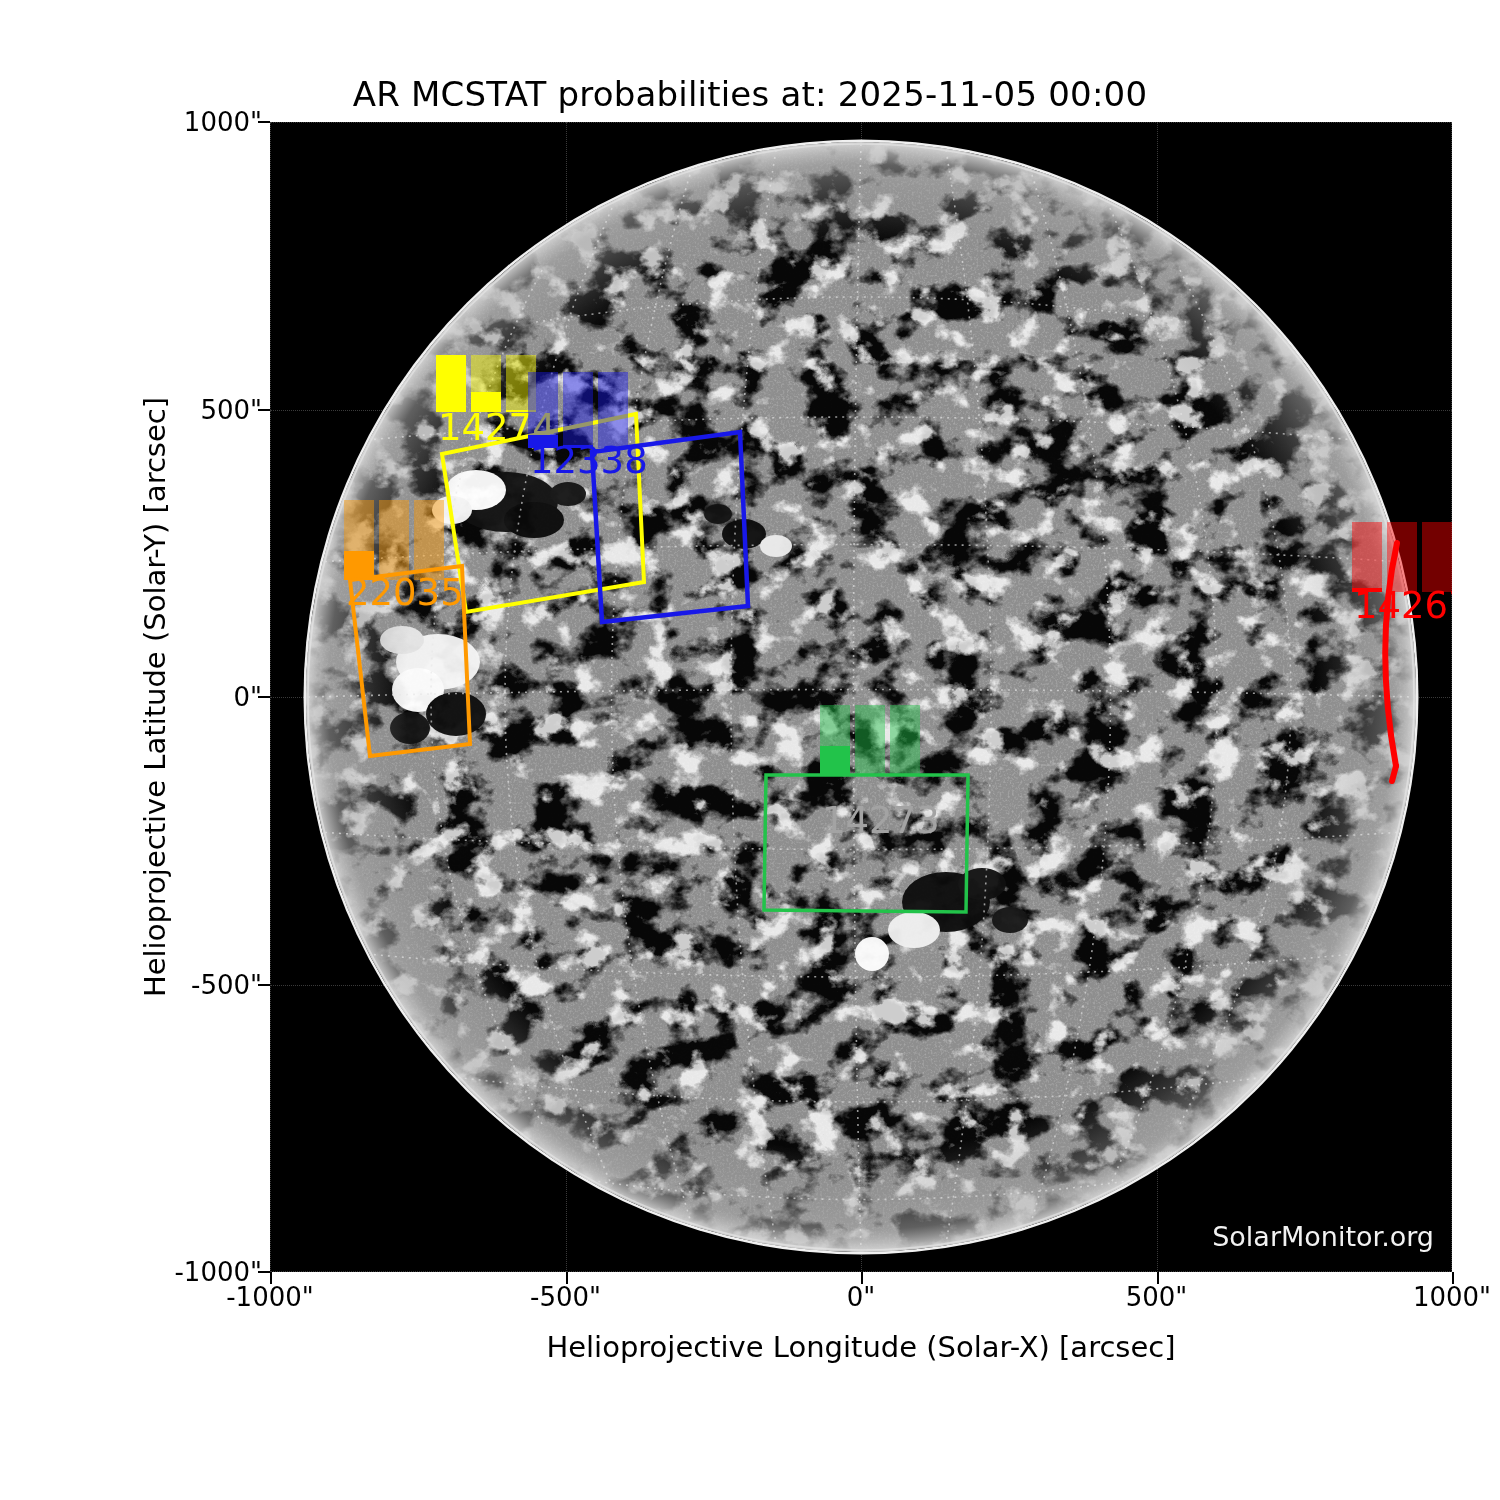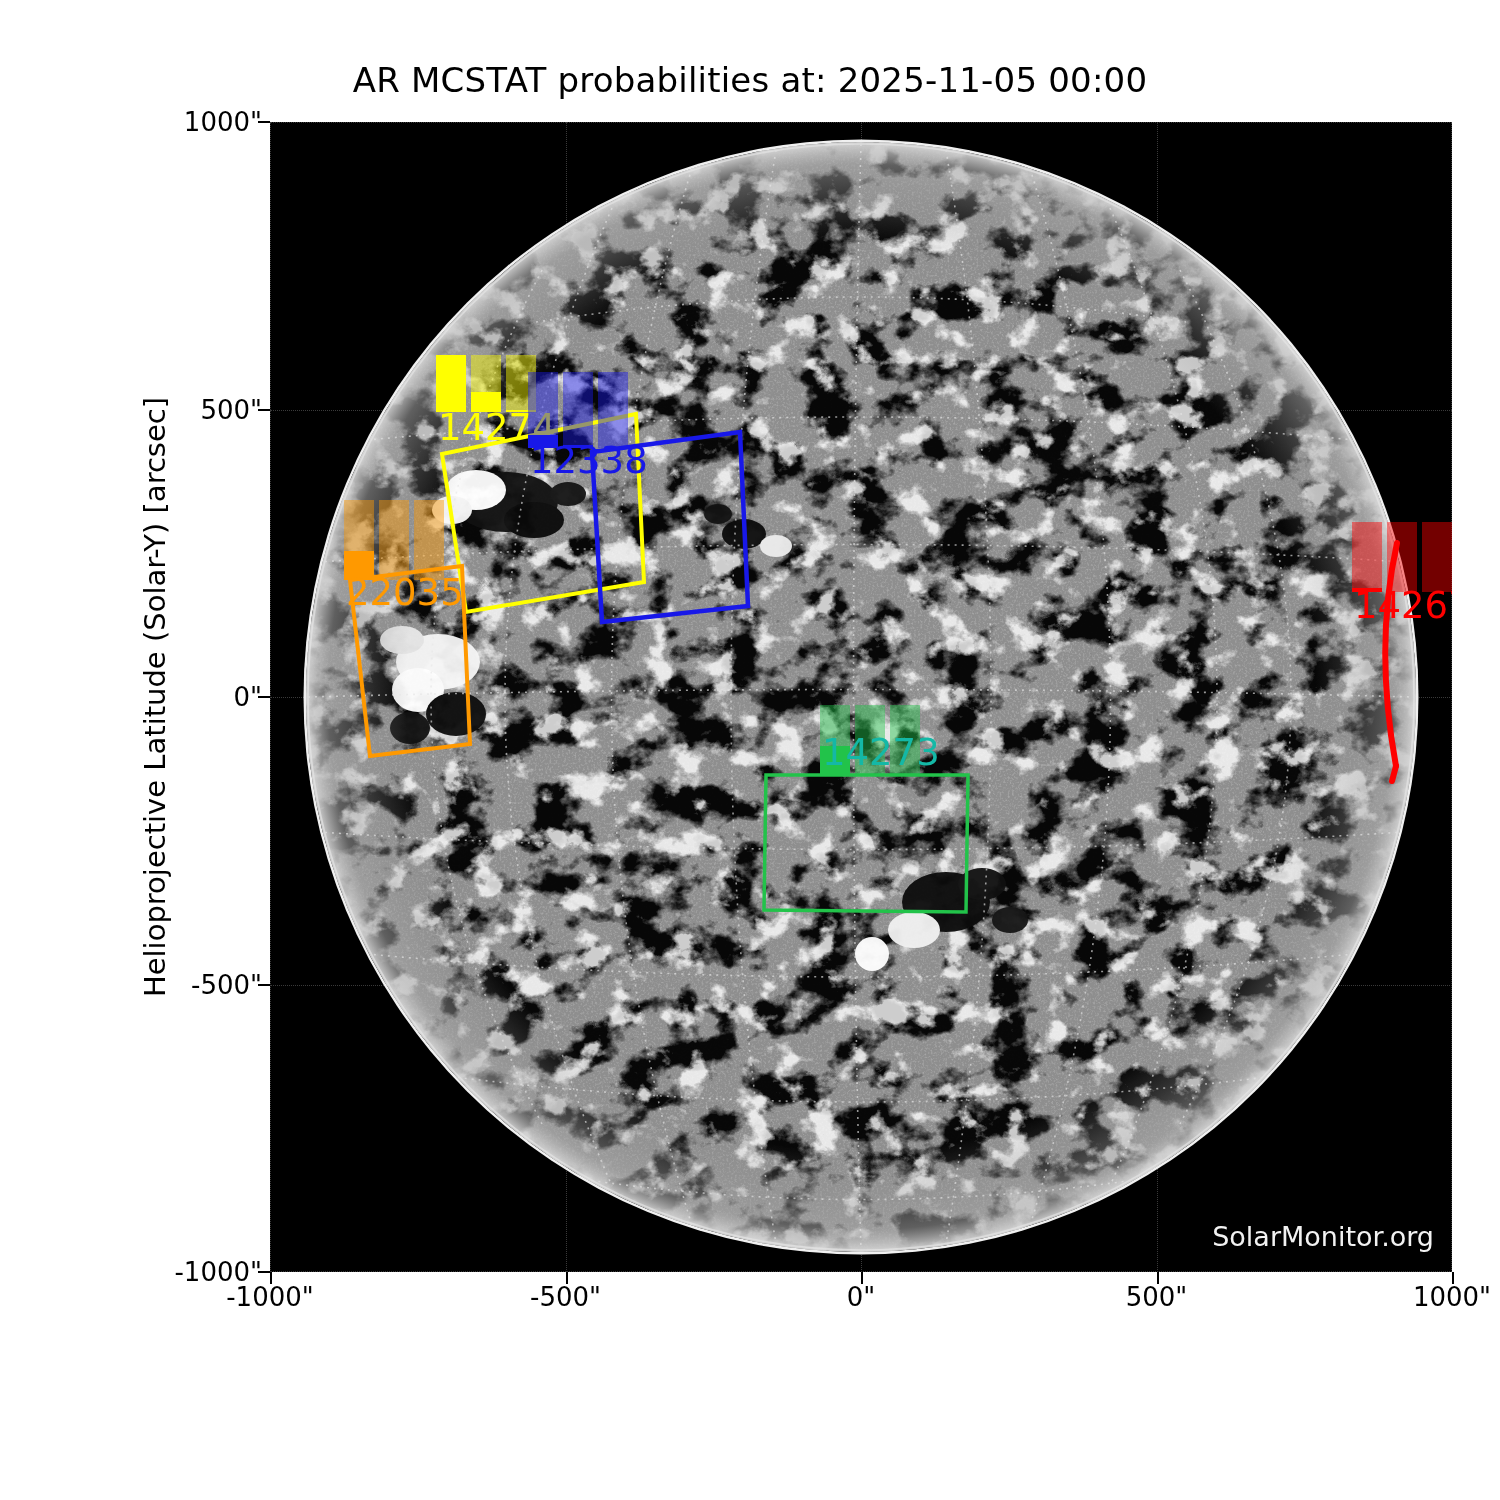--- a/index.html
+++ b/index.html
@@ -13,21 +13,21 @@
 
   #figure {
     position: relative;
     width: 1500px; height: 1500px;
     background: #ffffff;
   }
 
   
   #title {
     position: absolute;
-    left: 0; top: 60px;
+    left: 0; top: 74px;
     width: 1500px;
     text-align: center;
     font-size: 34px;
     color: #000000;
     font-family: "DejaVu Sans", sans-serif;
     letter-spacing: 0.2px;
     white-space: nowrap;
   }
 
   
@@ -194,20 +194,21 @@
   <div class="xtick" style="left:861px;">0"</div>
   <div class="xtick" style="left:1156.5px;">500"</div>
   <div class="xtick" style="left:1452px;">1000"</div>
 
   <div class="xtickmark" style="left:270px;"></div>
   <div class="xtickmark" style="left:565.5px;"></div>
   <div class="xtickmark" style="left:861px;"></div>
   <div class="xtickmark" style="left:1156.5px;"></div>
   <div class="xtickmark" style="left:1452px;"></div>
 
+  <div id="xlabel">Helioprojective Longitude (Solar-X) [arcsec]</div>
   <div id="ylabel">Helioprojective Latitude (Solar-Y) [arcsec]</div>
 
   <div id="axes">
 
     <div class="axgrid-v" style="left:0px;"></div>
     <div class="axgrid-v" style="left:295.5px;"></div>
     <div class="axgrid-v" style="left:591px;"></div>
     <div class="axgrid-v" style="left:886.5px;"></div>
     <div class="axgrid-v" style="left:1181px;"></div>
     <div class="axgrid-h" style="top:0px;"></div>
@@ -369,21 +370,21 @@
       </div>
       <div class="bar-col" style="left:35px; width:30px; height:100%;">
         <div class="bar-bg" style="background:#22c34a;"></div>
         <div class="bar-fill" style="background:#22c34a; height:0%;"></div>
       </div>
       <div class="bar-col" style="left:70px; width:30px; height:100%;">
         <div class="bar-bg" style="background:#22c34a;"></div>
         <div class="bar-fill" style="background:#22c34a; height:0%;"></div>
       </div>
     </div>
-    <div class="ar-label" style="left:552px; top:612px; color:#14b8a6;">14273</div>
+    <div class="ar-label" style="left:552px; top:680px; color:#a3a3a3;">14273</div>
 
     <div class="ar-bars" style="left:1082px; top:400px; width:100px; height:70px;">
       <div class="bar-col" style="left:0px; width:30px; height:100%;">
         <div class="bar-bg" style="background:#ff0000;"></div>
         <div class="bar-fill" style="background:#ff0000; height:6%;"></div>
       </div>
       <div class="bar-col" style="left:35px; width:30px; height:100%;">
         <div class="bar-bg" style="background:#ff0000;"></div>
         <div class="bar-fill" style="background:#ff0000; height:0%;"></div>
       </div>

